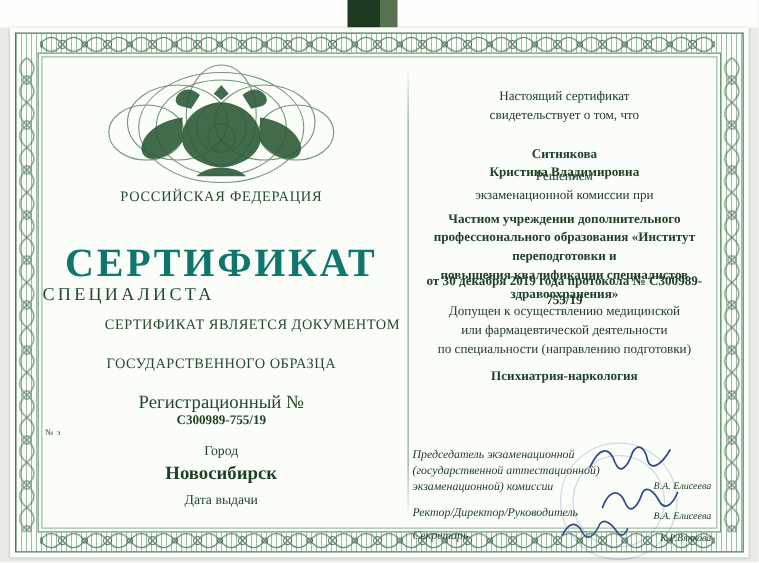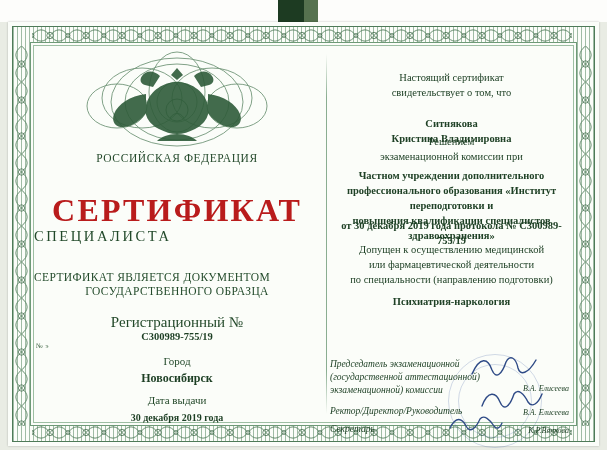--- a/index.html
+++ b/index.html
@@ -184,21 +184,21 @@
 
   .cert-title {
     position: absolute;
     top: 146px;
     left: 0;
     width: 286px;
     text-align: center;
     font-size: 32px;
     font-weight: bold;
     letter-spacing: 2.2px;
-    color: #b91c1c;
+    color: #0f766e;
     font-family: "Liberation Serif", serif;
   }
   .cert-sub {
     position: absolute;
     top: 182px;
     left: 0;
     width: 286px;
     text-align: left;
     font-size: 14.5px;
     letter-spacing: 2.6px;
@@ -211,24 +211,24 @@
     width: 286px;
     text-align: center;
     font-size: 14px;
     letter-spacing: 1.5px;
     color: #2b5a9c;
     font-family: "Liberation Mono", monospace;
     font-weight: bold;
   }
   .gov-line1 {
     position: absolute;
-    top: 225px;
-    left: 0;
-    width: 286px;
-    text-align: left;
+    top: 208px;
+    left: 0;
+    width: 286px;
+    text-align: right;
     font-size: 11.5px;
     letter-spacing: 0.4px;
     color: #234b2b;
   }
   .gov-line2 {
     position: absolute;
     top: 239px;
     left: 0;
     width: 286px;
     text-align: center;
@@ -264,21 +264,21 @@
     text-align: center;
     font-size: 11px;
     color: #23492a;
   }
   .city-value {
     position: absolute;
     top: 325px;
     left: 0;
     width: 286px;
     text-align: center;
-    font-size: 12px;
+    font-size: 15px;
     font-weight: bold;
     color: #1d3f24;
   }
   .date-label {
     position: absolute;
     top: 348px;
     left: 0;
     width: 286px;
     text-align: center;
     font-size: 11px;
@@ -492,21 +492,20 @@
         <div class="gov-line1">СЕРТИФИКАТ ЯВЛЯЕТСЯ ДОКУМЕНТОМ</div>
         <div class="gov-line2">ГОСУДАРСТВЕННОГО ОБРАЗЦА</div>
 
         <div class="reg-label">Регистрационный №</div>
         <div class="reg-value">С300989-755/19</div>
 
         <div class="city-label">Город</div>
         <div class="city-value">Новосибирск</div>
 
         <div class="date-label">Дата выдачи</div>
-        <div class="date-value">30 декабря 2019 года</div>
 
         <div class="side-code">№ э</div>
       </div>
 
       <div class="divider"></div>
 
       <div class="right-col">
 
         <div class="r-block b-intro">
           <div class="r-line">Настоящий сертификат</div>

